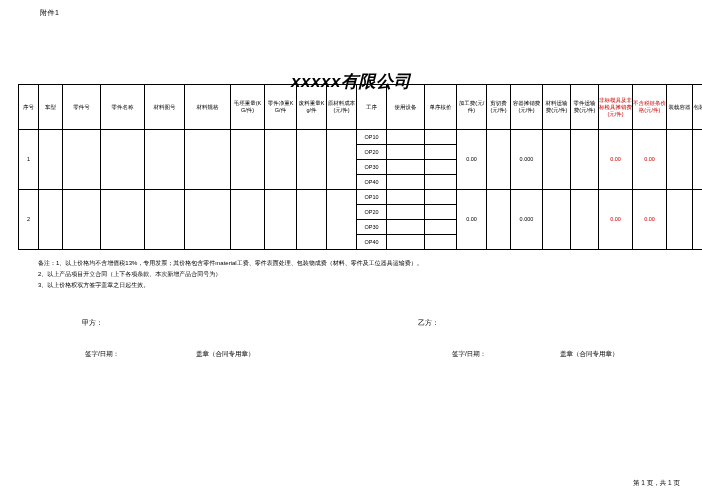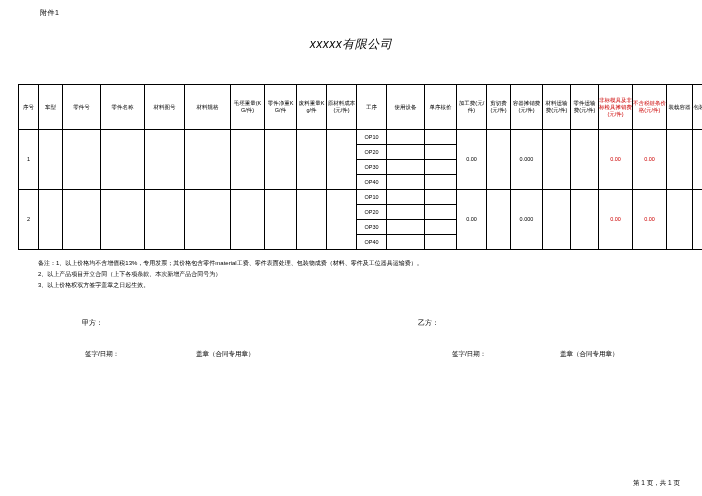--- a/index.html
+++ b/index.html
@@ -29,25 +29,26 @@
     letter-spacing: 0.5px;
   }
   .title-block {
     position: absolute;
     left: 0;
     top: 36px;
     width: 702px;
     text-align: center;
   }
   .title-line1 {
-    font-size: 12px;
-    font-weight: normal;
+    font-size: 17px;
+    font-weight: bold;
     font-style: italic;
     letter-spacing: 0.5px;
     line-height: 16px;
+    margin-top: 38px;
   }
   .title-line2 {
     font-size: 12px;
     font-weight: bold;
     letter-spacing: 1px;
     line-height: 16px;
   }
   table.sheet {
     position: absolute;
     left: 18px;

